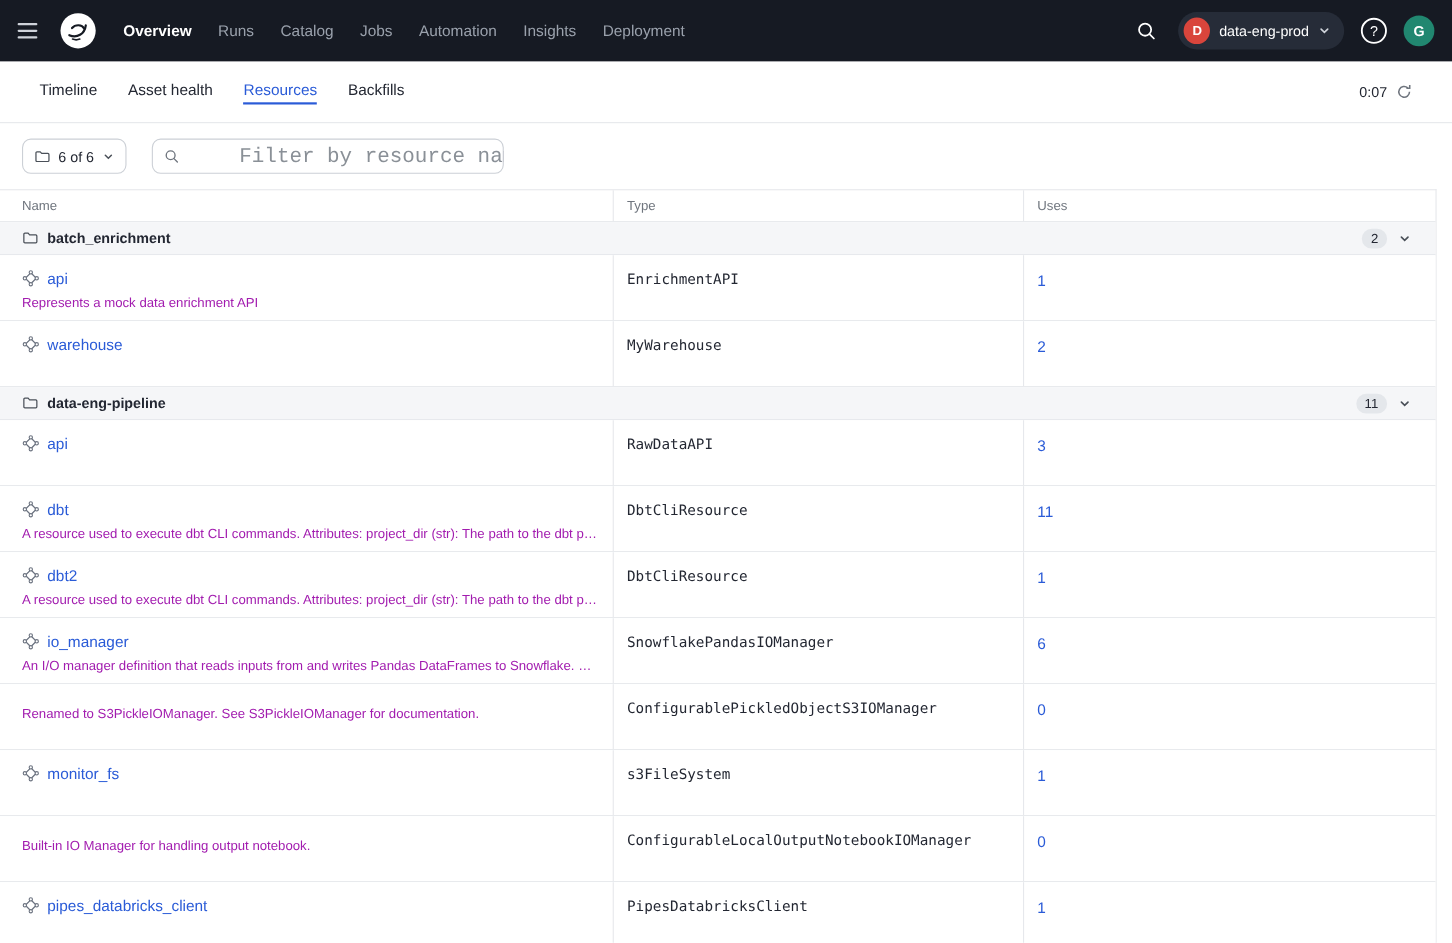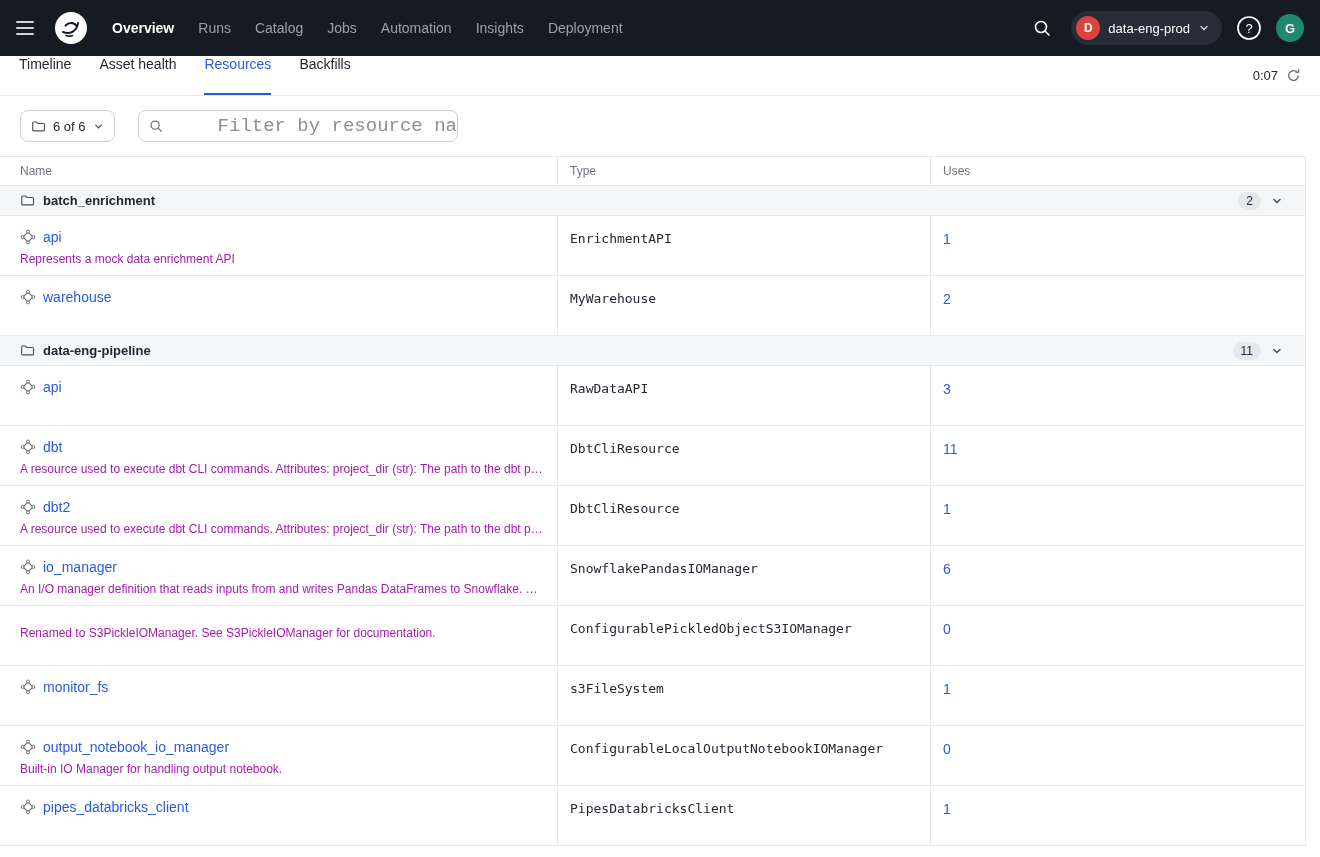--- a/index.html
+++ b/index.html
@@ -22,21 +22,21 @@
   .workspace-pill { display: flex; align-items: center; gap: 8px; background: #262c38;
     border-radius: 17px; height: 34px; padding: 4px 12px 4px 5px; cursor: pointer; }
   .ws-badge { width: 24px; height: 24px; border-radius: 50%; background: #d9453c; color: #fff;
     font-size: 12px; font-weight: 700; display: flex; align-items: center; justify-content: center; }
   .ws-name { font-size: 13px; color: #fff; }
   .help-btn { width: 26px; height: 26px; cursor: pointer; }
   .avatar { width: 28px; height: 28px; border-radius: 50%; background: #218770; color: #fff;
     font-size: 13px; font-weight: 700; display: flex; align-items: center; justify-content: center; cursor: pointer; }
 
   
-  .tabbar { height: 40px; display: flex; padding: 0 19px;
+  .tabbar { height: 56px; display: flex; align-items: center; padding: 0 36px;
     border-bottom: 1px solid #e6e8ec; background: #fff; }
   .tab { font-size: 14px; color: #232732; margin-right: 28px; padding-bottom: 4px;
     border-bottom: 2px solid transparent; cursor: pointer; }
   .tab.active { color: #2a5bd7; border-bottom-color: #2a5bd7; font-weight: 500; }
   .tab-right { margin-left: auto; display: flex; align-items: center; gap: 8px; }
   .timer { font-size: 13px; color: #232732; font-variant-numeric: tabular-nums; }
   .refresh-btn { cursor: pointer; display: flex; align-items: center; }
 
   
   .filterbar { height: 60px; display: flex; align-items: center; gap: 23px; padding: 0 20px; }
@@ -369,32 +369,20 @@
 
     </div>
     <div class="cell-type">s3FileSystem</div>
     <div class="cell-uses">
       <a class="uses-link">1</a>
     </div>
   </div>
 
   <div class="res-row">
     <div class="cell-name">
-      <div class="name-line">
-        <span class="icon">
-          <svg viewBox="0 0 16 16" width="16" height="16">
-            <path d="M8 3 L13 8 L8 13 L3 8 Z" fill="none" stroke="#6c7380" stroke-width="1.1"></path>
-            <circle cx="8" cy="2.6" r="1.5" fill="#fff" stroke="#6c7380" stroke-width="1"></circle>
-            <circle cx="13.4" cy="8" r="1.5" fill="#fff" stroke="#6c7380" stroke-width="1"></circle>
-            <circle cx="8" cy="13.4" r="1.5" fill="#fff" stroke="#6c7380" stroke-width="1"></circle>
-            <circle cx="2.6" cy="8" r="1.5" fill="#fff" stroke="#6c7380" stroke-width="1"></circle>
-          </svg>
-        </span>
-        <a class="res-link">output_notebook_io_manager</a>
-      </div>
       <div class="res-desc">Built-in IO Manager for handling output notebook.</div>
     </div>
     <div class="cell-type">ConfigurableLocalOutputNotebookIOManager</div>
     <div class="cell-uses">
       <a class="uses-link">0</a>
     </div>
   </div>
 
   <div class="res-row">
     <div class="cell-name">

